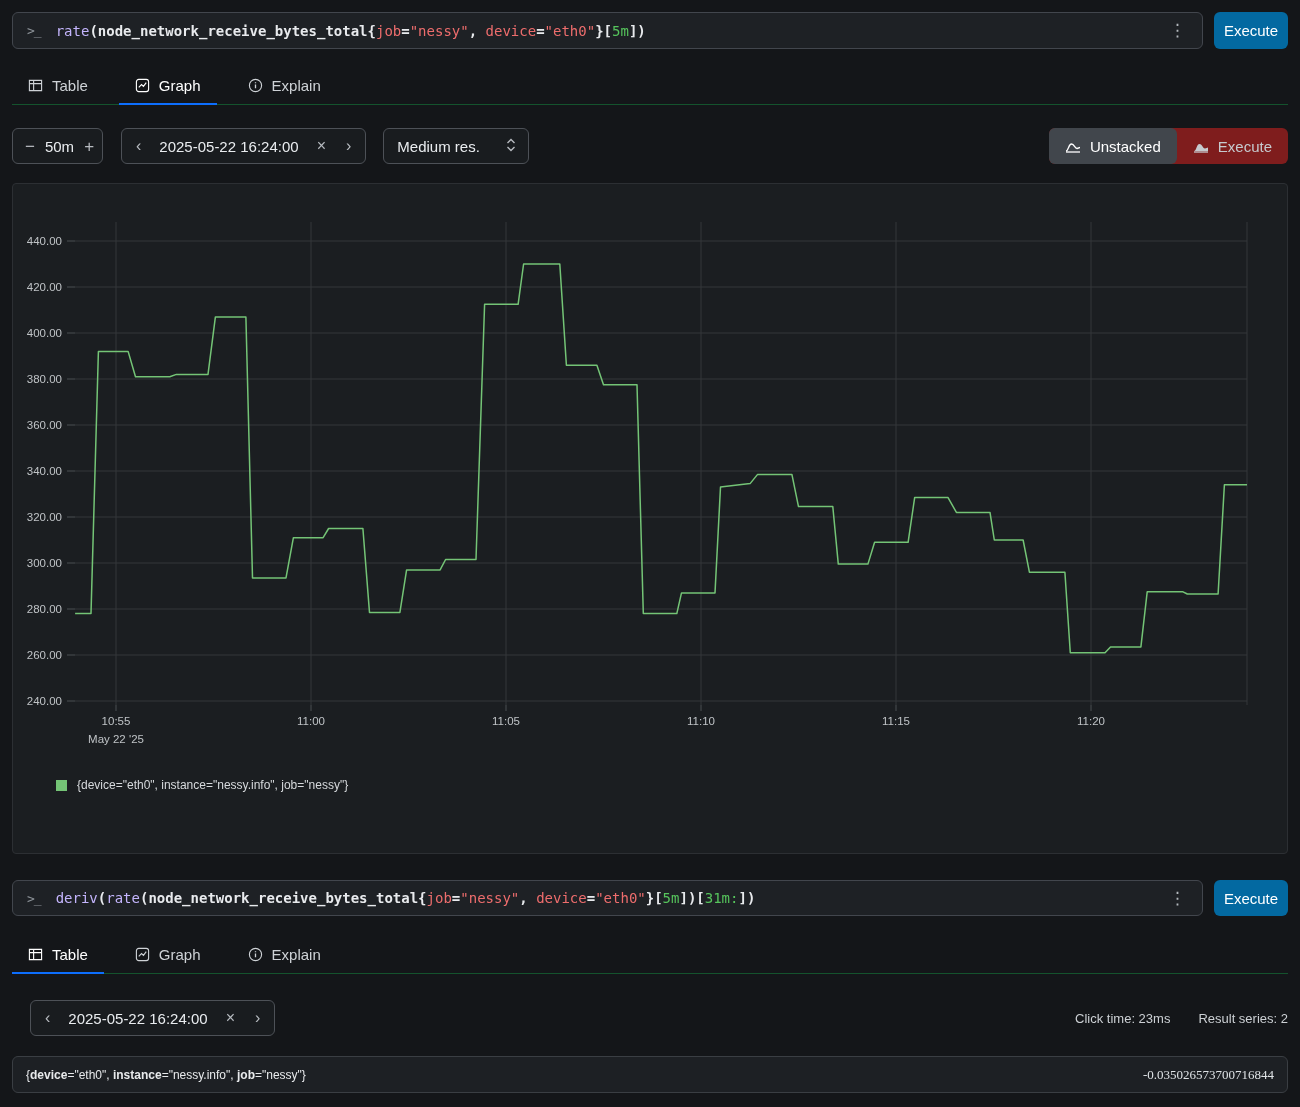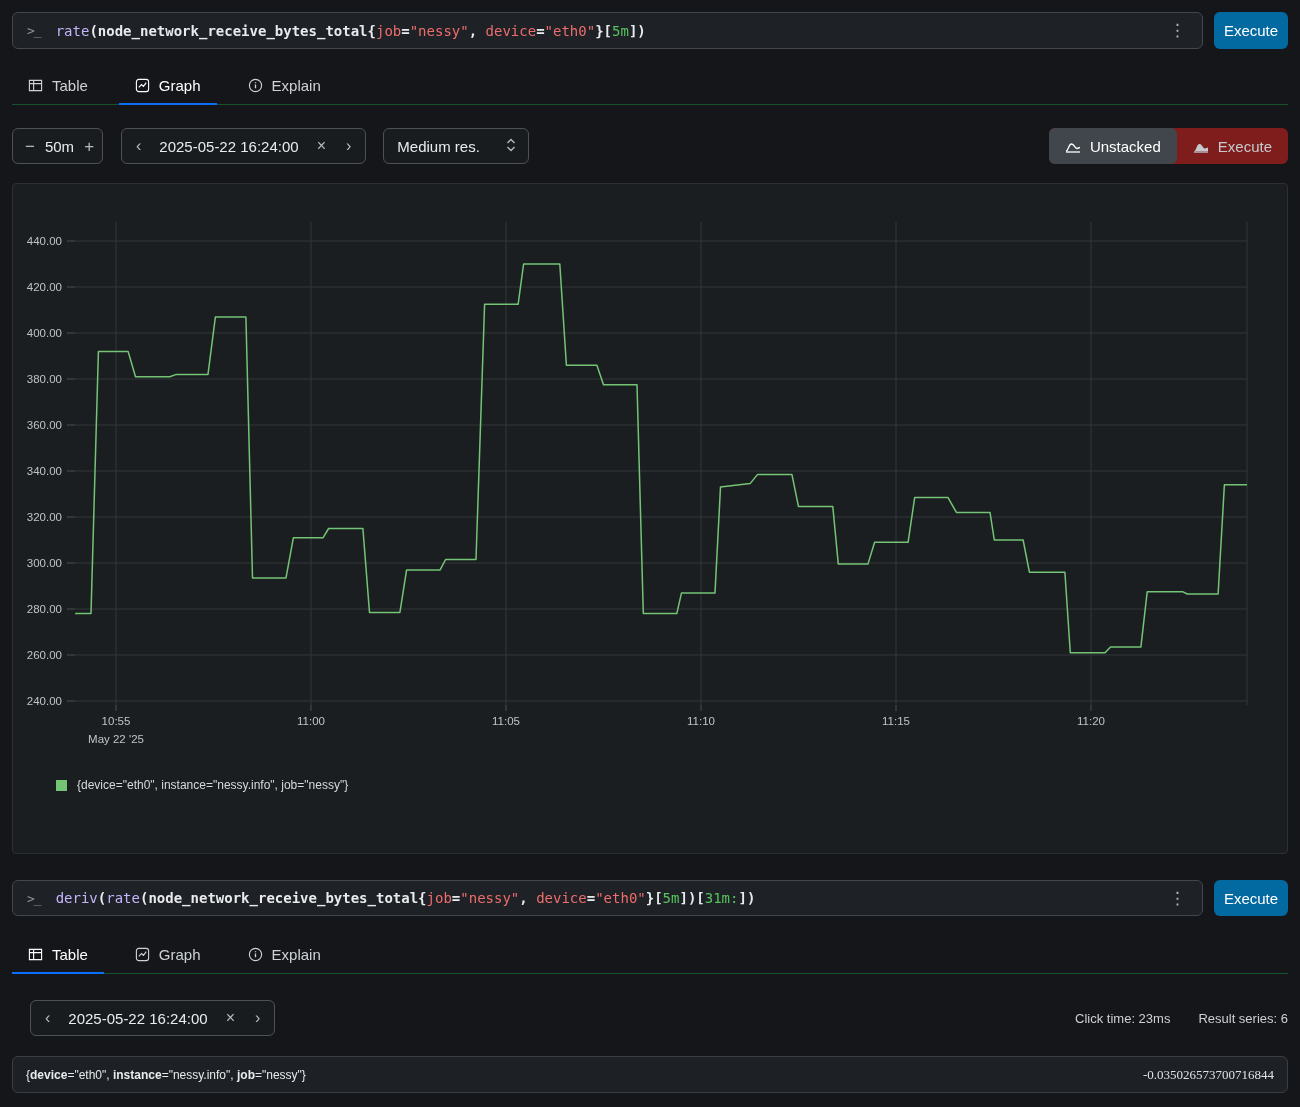--- a/index.html
+++ b/index.html
@@ -252,20 +252,20 @@
 
 <div class="controls2">
   <div class="ctl datepick">
     <span class="icon-btn">‹</span>
     <span class="val">2025-05-22 16:24:00</span>
     <span class="icon-btn">×</span>
     <span class="icon-btn">›</span>
   </div>
   <div class="stats">
     <span>Click time: 23ms</span>
-    <span>Result series: 6</span>
+    <span>Result series: 2</span>
   </div>
 </div>
 
 <div class="tblrow">
   <span><span class="tk-norm">{</span><span class="tk-bold">device</span><span class="tk-norm">="eth0", </span><span class="tk-bold">instance</span><span class="tk-norm">="nessy.info", </span><span class="tk-bold">job</span><span class="tk-norm">="nessy"}</span></span>
   <span class="val">-0.035026573700716844</span>
 </div>
 
 </body></html>

